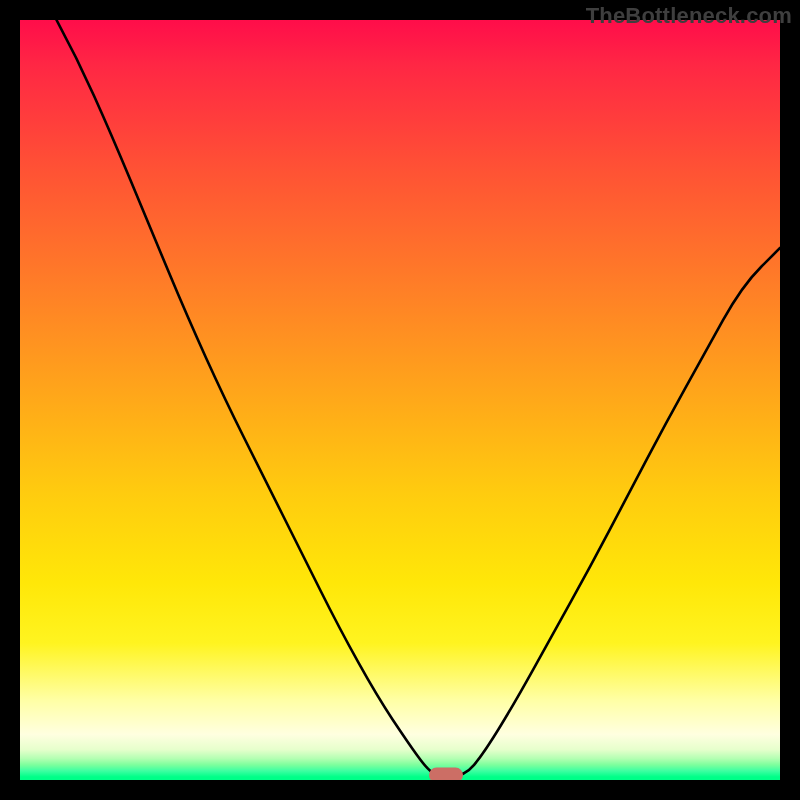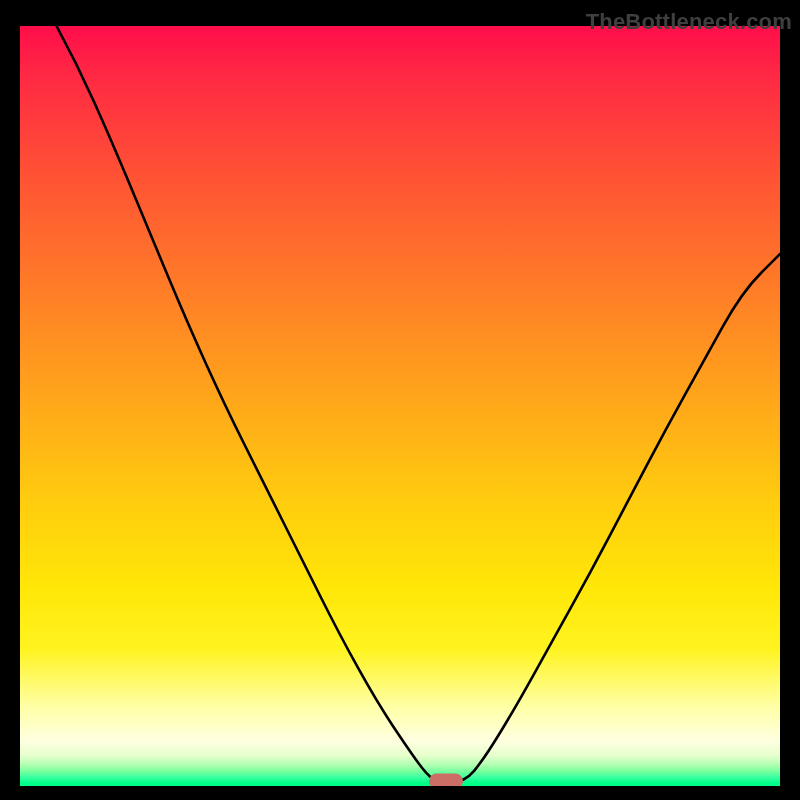--- a/index.html
+++ b/index.html
@@ -8,21 +8,20 @@
     width: 800px;
     height: 800px;
     background: #000;
     font-family: Arial, Helvetica, sans-serif;
   }
   .frame {
     position: relative;
     width: 800px;
     height: 580px;
     background: #000;
-    margin-top: 6px;
   }
   .watermark {
     position: absolute;
     top: 3px;
     right: 8px;
     color: #3f3f3f;
     font-size: 22px;
     font-weight: bold;
     letter-spacing: 0.2px;
     z-index: 5;

